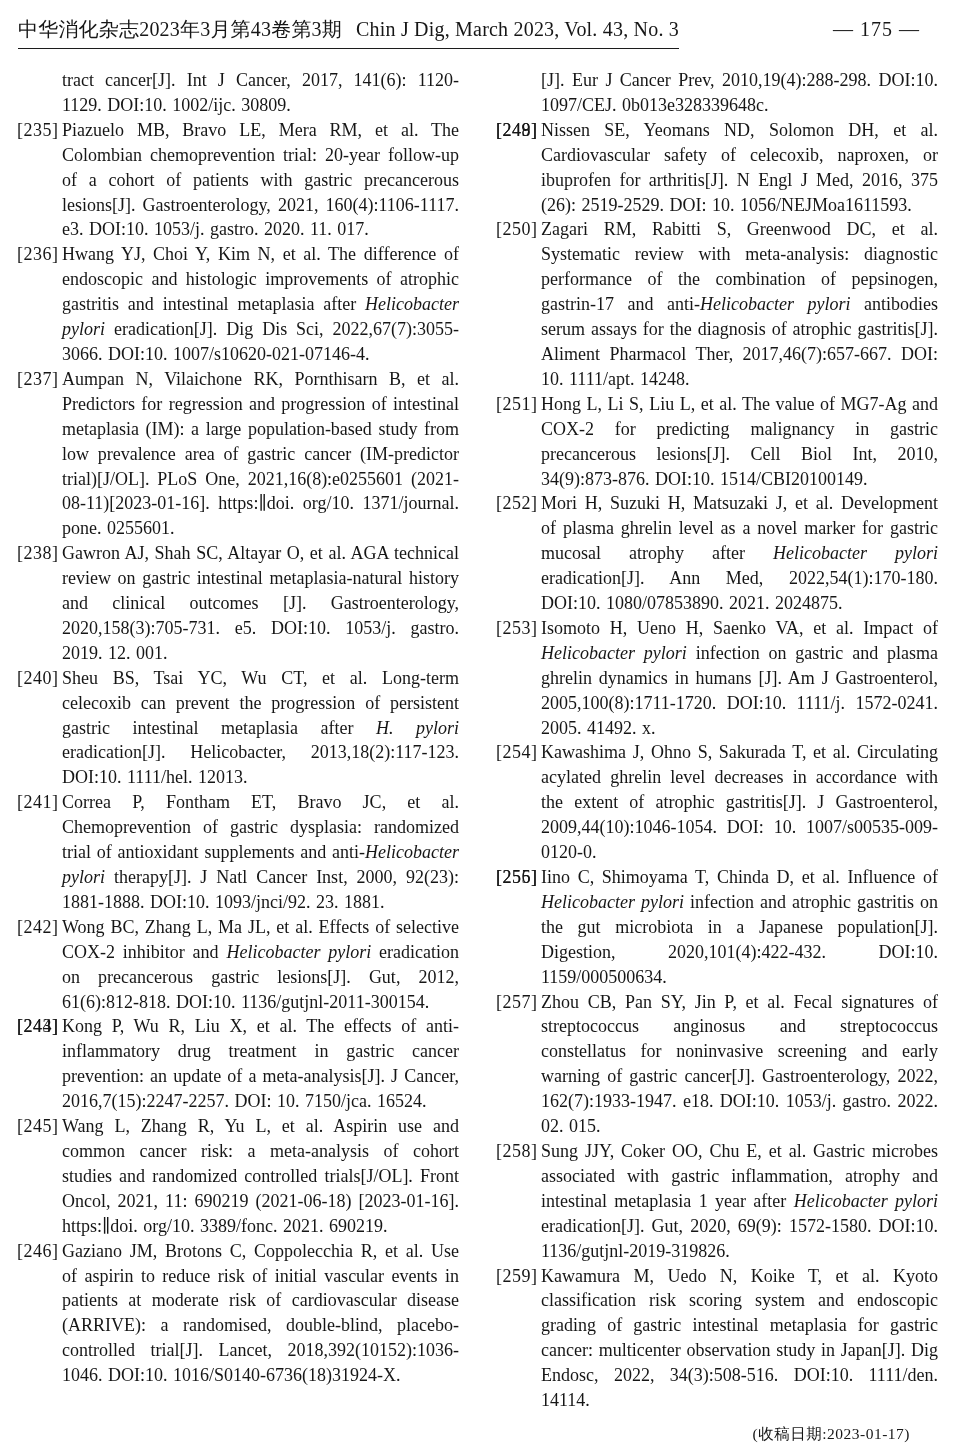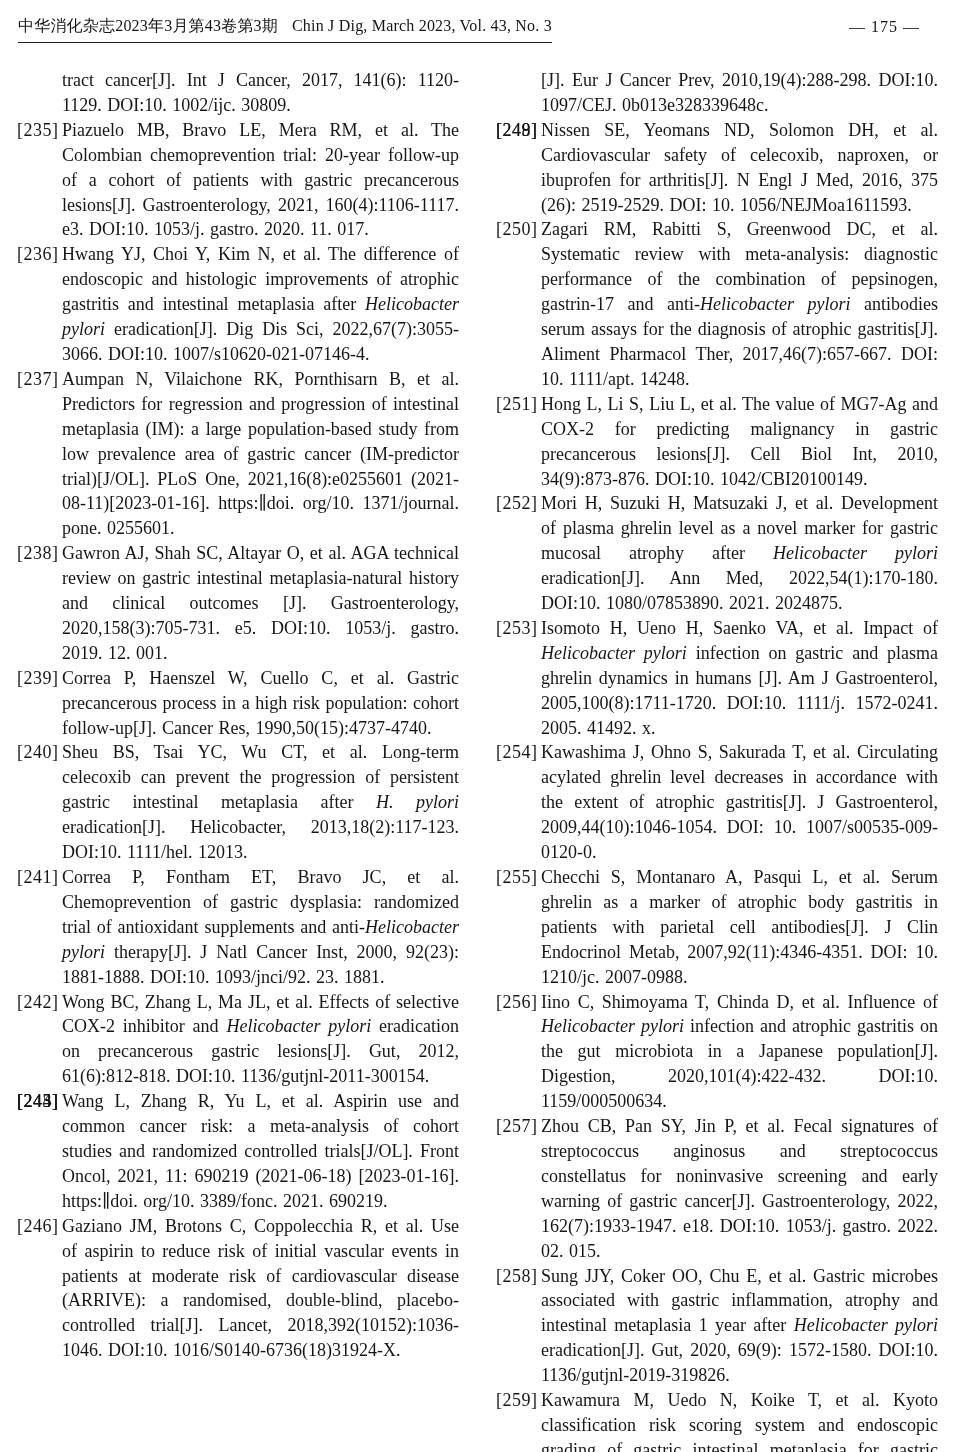--- a/index.html
+++ b/index.html
@@ -13,21 +13,21 @@
     overflow: hidden;
   }
   .header {
     position: absolute;
     top: 16px;
     left: 18px;
     right: 40px;
     display: flex;
     justify-content: space-between;
     align-items: flex-start;
-    font-size: 16px;
+    font-size: 20px;
   }
   .header-title {
     border-bottom: 1.6px solid #1c1c1c;
     padding-bottom: 5px;
     white-space: nowrap;
     letter-spacing: 0.2px;
   }
   .header-title .en { margin-left: 14px; }
   .page-number { white-space: nowrap; padding-top: 2px; letter-spacing: 1px; text-align: center; }
 
@@ -76,40 +76,39 @@
     <div class="page-number">— 175 —</div>
   </div>
 
   <div class="columns">
     <div class="col">
         <div class="ref"><span>tract cancer[J]. Int J Cancer, 2017, 141(6): 1120-1129. DOI:10. 1002/ijc. 30809.</span></div>
         <div class="ref"><span class="num">[235]</span><span>Piazuelo MB, Bravo LE, Mera RM, et al. The Colombian chemoprevention trial: 20-year follow-up of a cohort of patients with gastric precancerous lesions[J]. Gastroenterology, 2021, 160(4):1106-1117. e3. DOI:10. 1053/j. gastro. 2020. 11. 017.</span></div>
         <div class="ref"><span class="num">[236]</span><span>Hwang YJ, Choi Y, Kim N, et al. The difference of endoscopic and histologic improvements of atrophic gastritis and intestinal metaplasia after </span><i>Helicobacter pylori</i><span> eradication[J]. Dig Dis Sci, 2022,67(7):3055-3066. DOI:10. 1007/s10620-021-07146-4.</span></div>
         <div class="ref"><span class="num">[237]</span><span>Aumpan N, Vilaichone RK, Pornthisarn B, et al. Predictors for regression and progression of intestinal metaplasia (IM): a large population-based study from low prevalence area of gastric cancer (IM-predictor trial)[J/OL]. PLoS One, 2021,16(8):e0255601 (2021-08-11)[2023-01-16]. https:∥doi. org/10. 1371/journal. pone. 0255601.</span></div>
         <div class="ref"><span class="num">[238]</span><span>Gawron AJ, Shah SC, Altayar O, et al. AGA technical review on gastric intestinal metaplasia-natural history and clinical outcomes [J]. Gastroenterology, 2020,158(3):705-731. e5. DOI:10. 1053/j. gastro. 2019. 12. 001.</span></div>
-        <div class="ref"><span class="num">[239]</span><span>Correa P, Haenszel W, Cuello C, et al. Gastric precancerous process in a high risk population: cohort follow-up[J]. Cancer Res, 1990,50(15):4737-4740.</span></div>
         <div class="ref"><span class="num">[240]</span><span>Sheu BS, Tsai YC, Wu CT, et al. Long-term celecoxib can prevent the progression of persistent gastric intestinal metaplasia after </span><i>H. pylori</i><span> eradication[J]. Helicobacter, 2013,18(2):117-123. DOI:10. 1111/hel. 12013.</span></div>
         <div class="ref"><span class="num">[241]</span><span>Correa P, Fontham ET, Bravo JC, et al. Chemoprevention of gastric dysplasia: randomized trial of antioxidant supplements and anti-</span><i>Helicobacter pylori</i><span> therapy[J]. J Natl Cancer Inst, 2000, 92(23): 1881-1888. DOI:10. 1093/jnci/92. 23. 1881.</span></div>
         <div class="ref"><span class="num">[242]</span><span>Wong BC, Zhang L, Ma JL, et al. Effects of selective COX-2 inhibitor and </span><i>Helicobacter pylori</i><span> eradication on precancerous gastric lesions[J]. Gut, 2012, 61(6):812-818. DOI:10. 1136/gutjnl-2011-300154.</span></div>
         <div class="ref"><span class="num">[243]</span></div>
-        <div class="ref"><span class="num">[244]</span></div>
+        <div class="ref"><span class="num">[244]</span><span>Kong P, Wu R, Liu X, et al. The effects of anti-inflammatory drug treatment in gastric cancer prevention: an update of a meta-analysis[J]. J Cancer, 2016,7(15):2247-2257. DOI: 10. 7150/jca. 16524.</span></div>
         <div class="ref"><span class="num">[245]</span><span>Wang L, Zhang R, Yu L, et al. Aspirin use and common cancer risk: a meta-analysis of cohort studies and randomized controlled trials[J/OL]. Front Oncol, 2021, 11: 690219 (2021-06-18) [2023-01-16]. https:∥doi. org/10. 3389/fonc. 2021. 690219.</span></div>
         <div class="ref"><span class="num">[246]</span><span>Gaziano JM, Brotons C, Coppolecchia R, et al. Use of aspirin to reduce risk of initial vascular events in patients at moderate risk of cardiovascular disease (ARRIVE): a randomised, double-blind, placebo-controlled trial[J]. Lancet, 2018,392(10152):1036-1046. DOI:10. 1016/S0140-6736(18)31924-X.</span></div>
       </div>
     <div class="col">
       <div>
           <div class="ref"><span>[J]. Eur J Cancer Prev, 2010,19(4):288-298. DOI:10. 1097/CEJ. 0b013e328339648c.</span></div>
           <div class="ref"><span class="num">[248]</span></div>
           <div class="ref"><span class="num">[249]</span><span>Nissen SE, Yeomans ND, Solomon DH, et al. Cardiovascular safety of celecoxib, naproxen, or ibuprofen for arthritis[J]. N Engl J Med, 2016, 375 (26): 2519-2529. DOI: 10. 1056/NEJMoa1611593.</span></div>
           <div class="ref"><span class="num">[250]</span><span>Zagari RM, Rabitti S, Greenwood DC, et al. Systematic review with meta-analysis: diagnostic performance of the combination of pepsinogen, gastrin-17 and anti-</span><i>Helicobacter pylori</i><span> antibodies serum assays for the diagnosis of atrophic gastritis[J]. Aliment Pharmacol Ther, 2017,46(7):657-667. DOI: 10. 1111/apt. 14248.</span></div>
-          <div class="ref"><span class="num">[251]</span><span>Hong L, Li S, Liu L, et al. The value of MG7-Ag and COX-2 for predicting malignancy in gastric precancerous lesions[J]. Cell Biol Int, 2010, 34(9):873-876. DOI:10. 1042/CBI20100149.</span></div>
+          <div class="ref"><span class="num">[251]</span><span>Hong L, Li S, Liu L, et al. The value of MG7-Ag and COX-2 for predicting malignancy in gastric precancerous lesions[J]. Cell Biol Int, 2010, 34(9):873-876. DOI:10. 1514/CBI20100149.</span></div>
           <div class="ref"><span class="num">[252]</span><span>Mori H, Suzuki H, Matsuzaki J, et al. Development of plasma ghrelin level as a novel marker for gastric mucosal atrophy after </span><i>Helicobacter pylori</i><span> eradication[J]. Ann Med, 2022,54(1):170-180. DOI:10. 1080/07853890. 2021. 2024875.</span></div>
           <div class="ref"><span class="num">[253]</span><span>Isomoto H, Ueno H, Saenko VA, et al. Impact of </span><i>Helicobacter pylori</i><span> infection on gastric and plasma ghrelin dynamics in humans [J]. Am J Gastroenterol, 2005,100(8):1711-1720. DOI:10. 1111/j. 1572-0241. 2005. 41492. x.</span></div>
           <div class="ref"><span class="num">[254]</span><span>Kawashima J, Ohno S, Sakurada T, et al. Circulating acylated ghrelin level decreases in accordance with the extent of atrophic gastritis[J]. J Gastroenterol, 2009,44(10):1046-1054. DOI: 10. 1007/s00535-009-0120-0.</span></div>
-          <div class="ref"><span class="num">[255]</span><span>Checchi S, Montanaro A, Pasqui L, et al. Serum ghrelin as a marker of atrophic body gastritis in patients with parietal cell antibodies[J]. J Clin Endocrinol Metab, 2007,92(11):4346-4351. DOI: 10. 1210/jc. 2007-0988.</span></div>
+          <div class="ref"><span class="num">[255]</span></div>
           <div class="ref"><span class="num">[256]</span><span>Iino C, Shimoyama T, Chinda D, et al. Influence of </span><i>Helicobacter pylori</i><span> infection and atrophic gastritis on the gut microbiota in a Japanese population[J]. Digestion, 2020,101(4):422-432. DOI:10. 1159/000500634.</span></div>
           <div class="ref"><span class="num">[257]</span><span>Zhou CB, Pan SY, Jin P, et al. Fecal signatures of streptococcus anginosus and streptococcus constellatus for noninvasive screening and early warning of gastric cancer[J]. Gastroenterology, 2022, 162(7):1933-1947. e18. DOI:10. 1053/j. gastro. 2022. 02. 015.</span></div>
           <div class="ref"><span class="num">[258]</span><span>Sung JJY, Coker OO, Chu E, et al. Gastric microbes associated with gastric inflammation, atrophy and intestinal metaplasia 1 year after </span><i>Helicobacter pylori</i><span> eradication[J]. Gut, 2020, 69(9): 1572-1580. DOI:10. 1136/gutjnl-2019-319826.</span></div>
           <div class="ref"><span class="num">[259]</span><span>Kawamura M, Uedo N, Koike T, et al. Kyoto classification risk scoring system and endoscopic grading of gastric intestinal metaplasia for gastric cancer: multicenter observation study in Japan[J]. Dig Endosc, 2022, 34(3):508-516. DOI:10. 1111/den. 14114.</span></div>
         </div>
       <div class="footer-line first">(收稿日期:2023-01-17)</div>
 
     </div>
   </div>
 </div>

